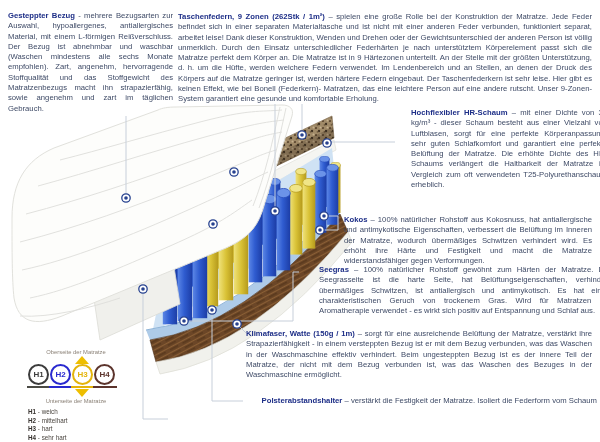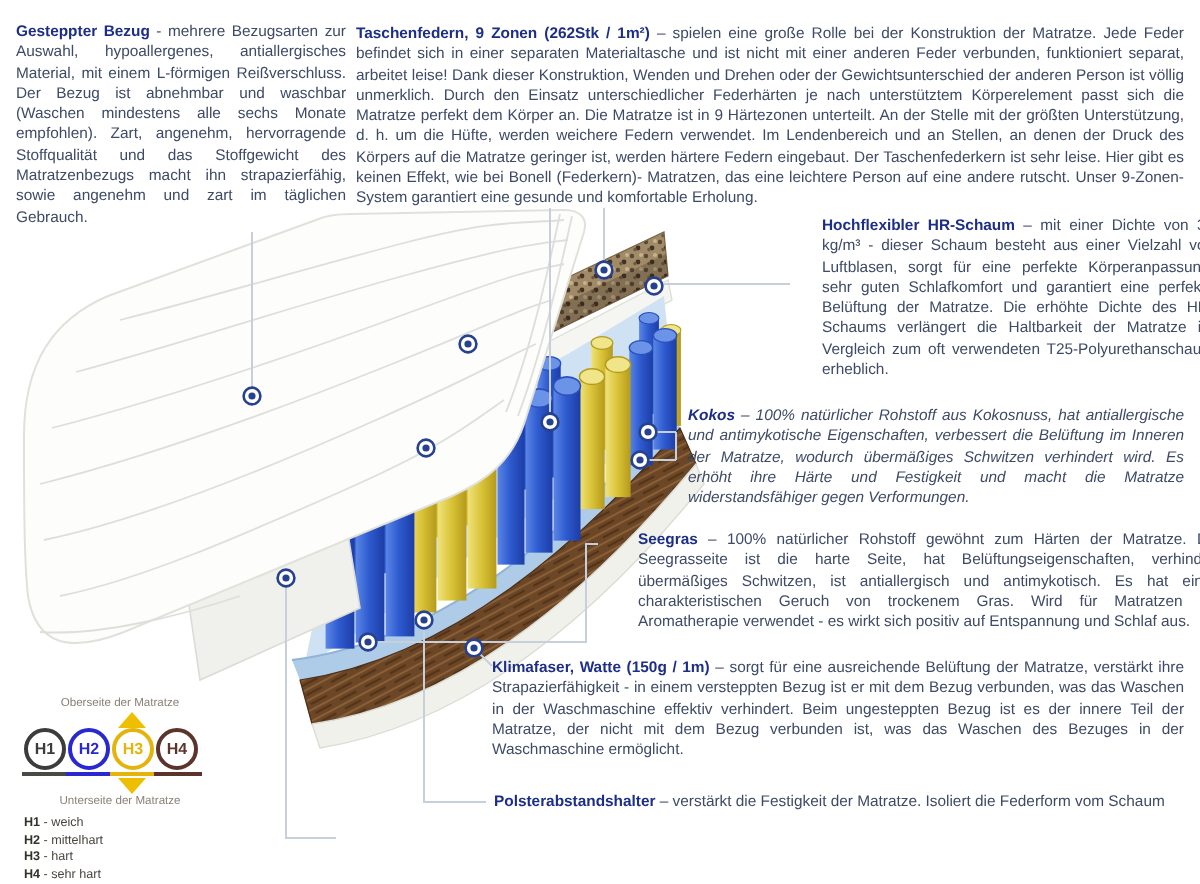--- a/index.html
+++ b/index.html
@@ -3,23 +3,23 @@
 <meta charset="utf-8">
 <style>
   html,body{margin:0;padding:0;background:#fff;}
   body{width:600px;height:442px;position:relative;overflow:hidden;
        font-family:"Liberation Sans",sans-serif;}
   #stage{position:absolute;inset:0;width:503px;height:442px;}
   svg.illu{position:absolute;left:0;top:0;z-index:1;}
   .para{position:absolute;z-index:3;font-size:7.7px;line-height:10.3px;
         color:#3e4a66;text-align:justify;}
   .para .hd{font-weight:bold;color:#1d2e87;}
-  .para.single{text-align:left;white-space:nowrap;}
+  .para.single{text-align:right;white-space:nowrap;}
   
-  .hwrap{position:absolute;left:0;top:344px;width:120px;height:98px;z-index:3;}
+  .hwrap{position:absolute;left:16px;top:344px;width:120px;height:98px;z-index:3;}
   .hlabel{position:absolute;width:120px;text-align:center;font-size:5.8px;color:#8a8076;}
   .hcirc{position:absolute;top:20px;width:17px;height:17px;border-radius:50%;
          border:2px solid #000;text-align:center;line-height:17px;
          font-size:8px;font-weight:bold;background:#fff;}
   .useg{position:absolute;top:42px;height:2px;}
   .tri{position:absolute;width:0;height:0;border-left:7px solid transparent;
        border-right:7px solid transparent;}
   .tri.up{border-bottom:8px solid #eebe00;}
   .tri.down{border-top:8px solid #eebe00;}
   .legend{position:absolute;left:12px;top:64px;font-size:6.3px;line-height:8.6px;color:#4a453f;}
@@ -194,21 +194,21 @@
 </div>
 
 <div class="para" style="left:178px;top:12px;width:414px;">
   <span class="hd">Taschenfedern, 9 Zonen (262Stk / 1m²)</span><span> –  spielen eine große Rolle bei der Konstruktion der Matratze. Jede Feder befindet sich in einer separaten Materialtasche und ist nicht mit einer anderen Feder verbunden, funktioniert separat, arbeitet leise! Dank dieser Konstruktion, Wenden und Drehen oder der Gewichtsunterschied der anderen Person ist völlig unmerklich. Durch den Einsatz unterschiedlicher Federhärten je nach unterstütztem Körperelement passt sich die Matratze perfekt dem Körper an. Die Matratze ist in 9 Härtezonen unterteilt. An der Stelle mit der größten Unterstützung, d. h. um die Hüfte, werden weichere Federn verwendet. Im Lendenbereich und an Stellen, an denen der Druck des Körpers auf die Matratze geringer ist, werden härtere Federn eingebaut. Der Taschenfederkern ist sehr leise. Hier gibt es keinen Effekt, wie bei Bonell (Federkern)- Matratzen, das eine leichtere Person auf eine andere rutscht. Unser 9-Zonen-System garantiert eine gesunde und komfortable Erholung.</span>
 </div>
 
 <div class="para" style="left:411px;top:108px;width:196px;">
   <span class="hd">Hochflexibler HR-Schaum</span><span> –  mit einer Dichte von 35 kg/m³ - dieser Schaum besteht aus einer Vielzahl von Luftblasen, sorgt für eine perfekte Körperanpassung, sehr guten Schlafkomfort und garantiert eine perfekte Belüftung der Matratze. Die erhöhte Dichte des HR-Schaums verlängert die Haltbarkeit der Matratze im Vergleich zum oft verwendeten T25-Polyurethanschaum erheblich.</span>
 </div>
 
-<div class="para" style="left:344px;top:203px;width:248px;font-style:italic;">
+<div class="para" style="left:344px;top:215px;width:248px;">
   <span class="hd">Kokos</span><span> –  100% natürlicher Rohstoff aus Kokosnuss, hat antiallergische und antimykotische Eigenschaften, verbessert die Belüftung im Inneren der Matratze, wodurch übermäßiges Schwitzen verhindert wird. Es erhöht ihre Härte und Festigkeit und macht die Matratze widerstandsfähiger gegen Verformungen.</span>
 </div>
 
 <div class="para" style="left:319px;top:265px;width:291px;">
   <span class="hd">Seegras</span><span> –  100% natürlicher Rohstoff gewöhnt zum Härten der Matratze. Die Seegrasseite ist die harte Seite, hat Belüftungseigenschaften, verhindert übermäßiges Schwitzen, ist antiallergisch und antimykotisch. Es hat einen charakteristischen Geruch von trockenem Gras. Wird für Matratzen mit Aromatherapie verwendet - es wirkt sich positiv auf Entspannung und Schlaf aus.</span>
 </div>
 
 <div class="para" style="left:246px;top:329px;width:346px;">
   <span class="hd">Klimafaser, Watte (150g / 1m)</span><span> –  sorgt für eine ausreichende Belüftung der Matratze, verstärkt ihre Strapazierfähigkeit - in einem versteppten Bezug ist er mit dem Bezug verbunden, was das Waschen in der Waschmaschine effektiv verhindert. Beim ungesteppten Bezug ist es der innere Teil der Matratze, der nicht mit dem Bezug verbunden ist, was das Waschen des Bezuges in der Waschmaschine ermöglicht.</span>
 </div>

